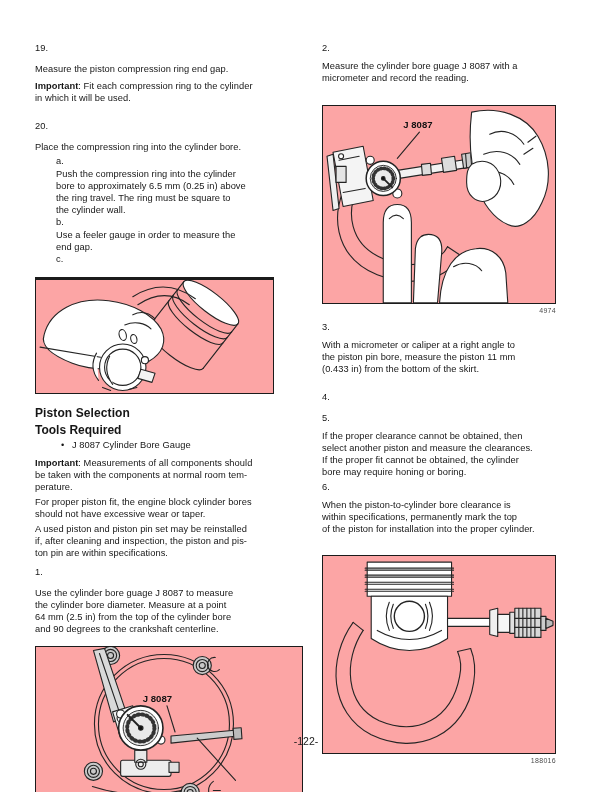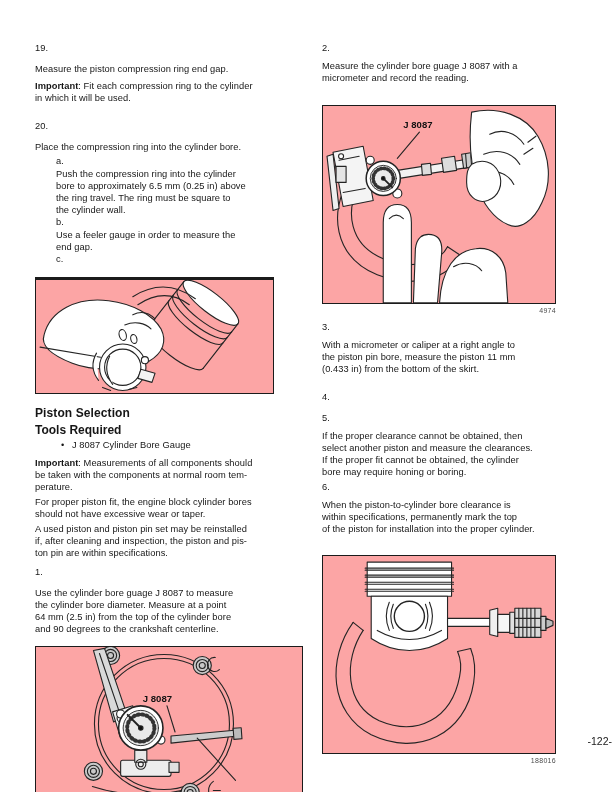--- a/index.html
+++ b/index.html
@@ -34,21 +34,21 @@
   #box1 { width:239px; height:117px; border-top-width:3px; }
   #box2 { width:268px; height:162px; }
   #box3 { width:234px; height:199px; }
   #box4 { width:234px; height:199px; }
   .figbox svg { display:block; width:100%; height:100%; }
 
   .fignum-in { position:absolute; right:7px; bottom:4px; font-size:7px; color:#4d4d4d; letter-spacing:0.3px; }
   .figwrap { width:234px; }
   .fignum-below { text-align:right; font-size:7px; color:#4d4d4d; margin-top:2px; line-height:9px; letter-spacing:0.3px; }
 
-  .pagenum { position:absolute; top:735px; left:0; width:612px; text-align:right; font-size:10.5px; color:#1a1a1a; }
+  .pagenum { position:absolute; top:735px; left:0; width:612px; text-align:center; font-size:10.5px; color:#1a1a1a; }
 
   .fig-label { font-family:"Liberation Sans", sans-serif; font-weight:bold; font-size:9.5px; fill:#111; }
   .ln { stroke:#242424; fill:none; stroke-width:1.1; stroke-linecap:round; stroke-linejoin:round; }
   .wh { fill:#ffffff; }
 </style>
 </head>
 <body>
 
 <div class="page">
 

